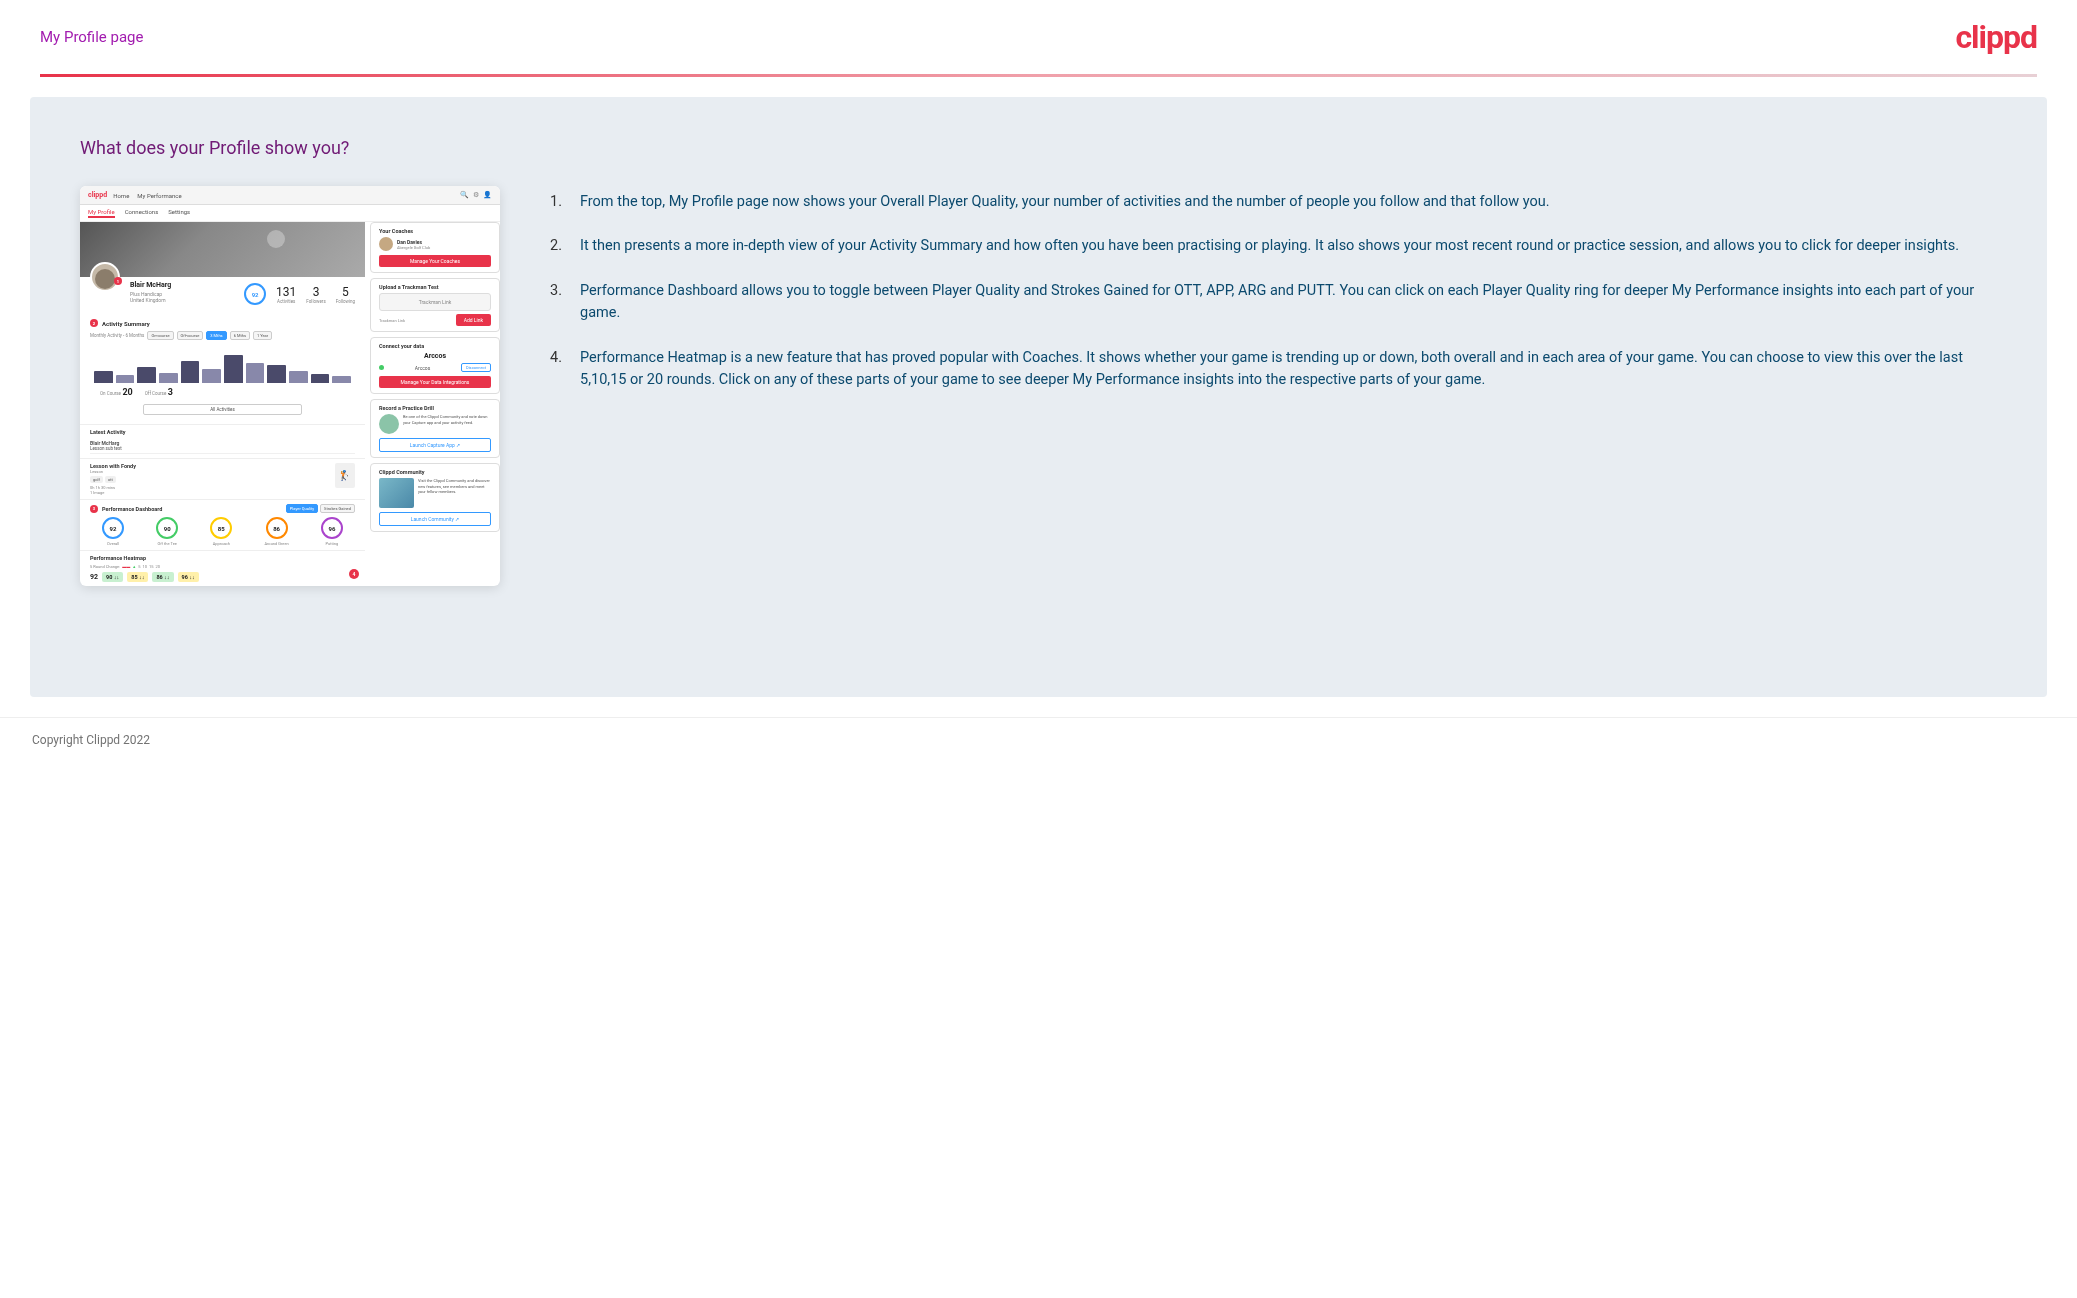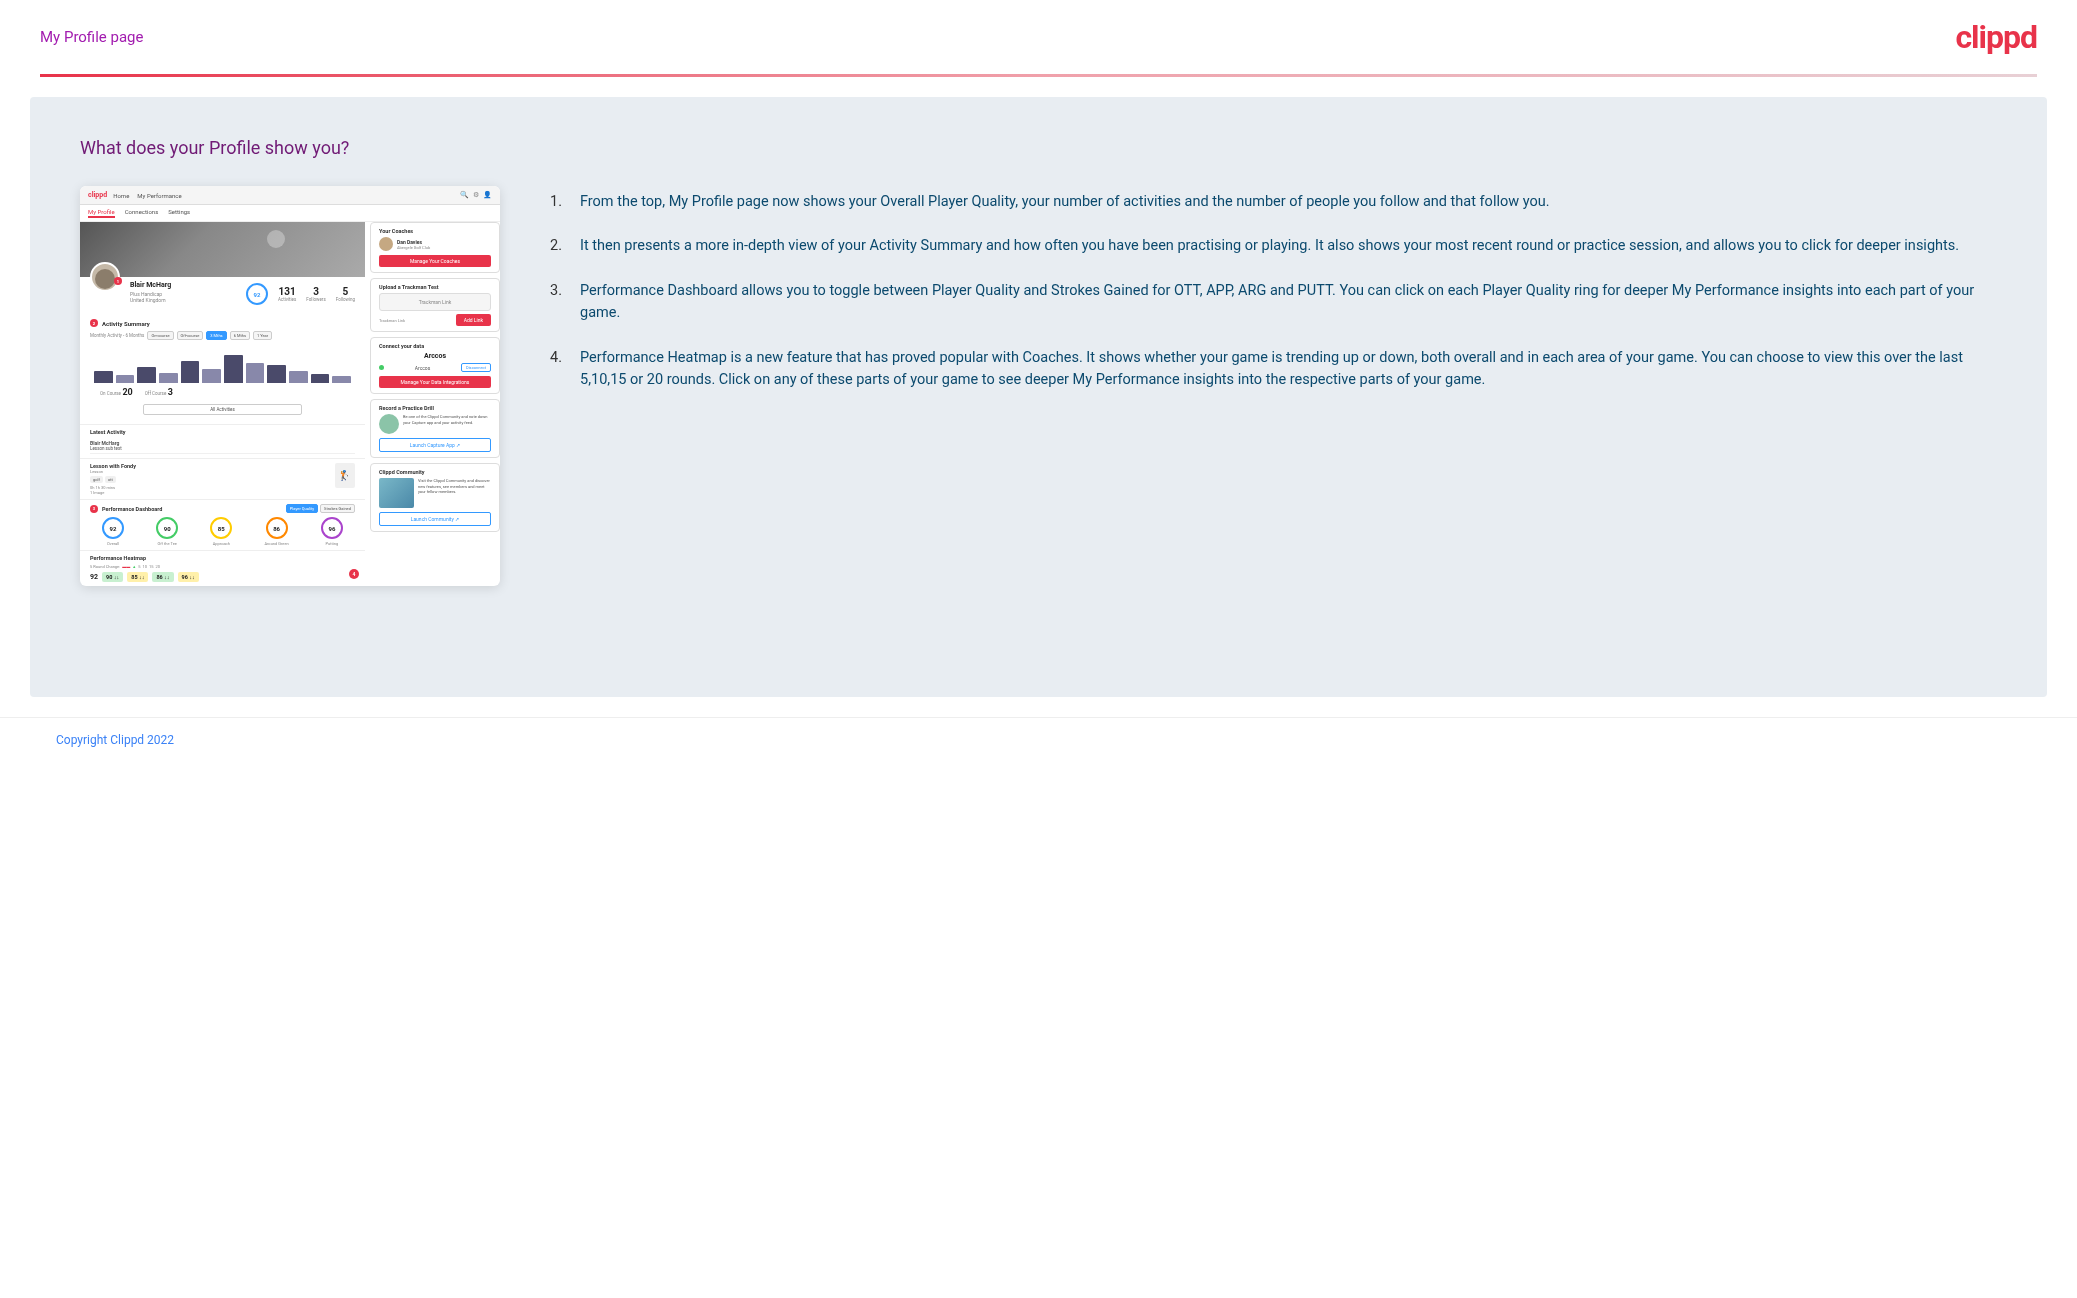--- a/index.html
+++ b/index.html
@@ -222,22 +222,22 @@
       align-items: center;
       justify-content: center;
       font-size: 6px;
       font-weight: 700;
       color: #3399ff;
     }
     .stat-item {
       text-align: center;
     }
     .stat-num {
-      font-size: 10px;
-      font-weight: 700;
+      font-size: 12px;
+      font-weight: 400;
       color: #222;
       display: block;
     }
     .stat-label {
       font-size: 4.5px;
       color: #888;
       display: block;
     }
 
     
@@ -668,24 +668,24 @@
       flex-shrink: 0;
     }
     .community-text {
       font-size: 4px;
       color: #555;
       line-height: 1.4;
     }
 
     
     .footer {
-      padding: 15px 56px;
+      padding: 15px 32px;
       border-top: 1px solid #eee;
       font-size: 12px;
-      color: #3b82f6;
+      color: #737373;
       margin-top: 10px;
     }
 
     
     .all-activities-btn {
       display: block;
       border: 1px solid #ccc;
       border-radius: 2px;
       font-size: 4.5px;
       color: #555;

